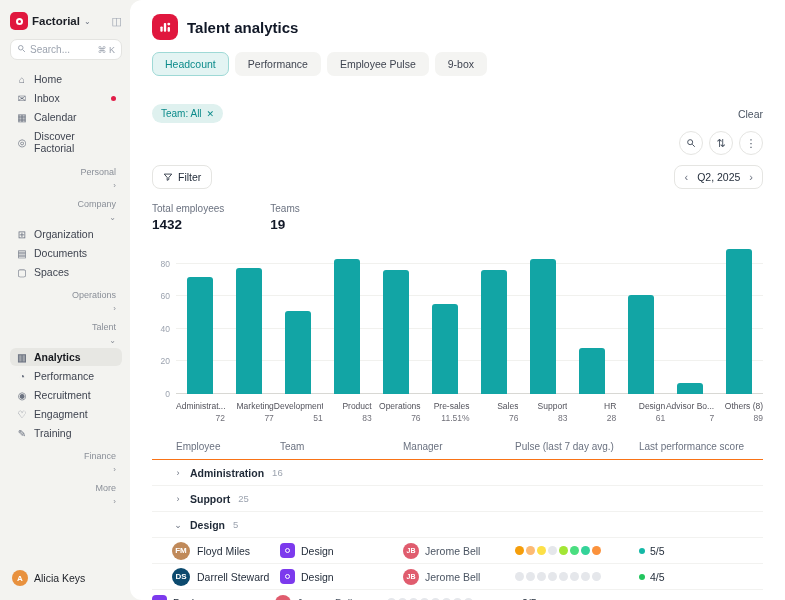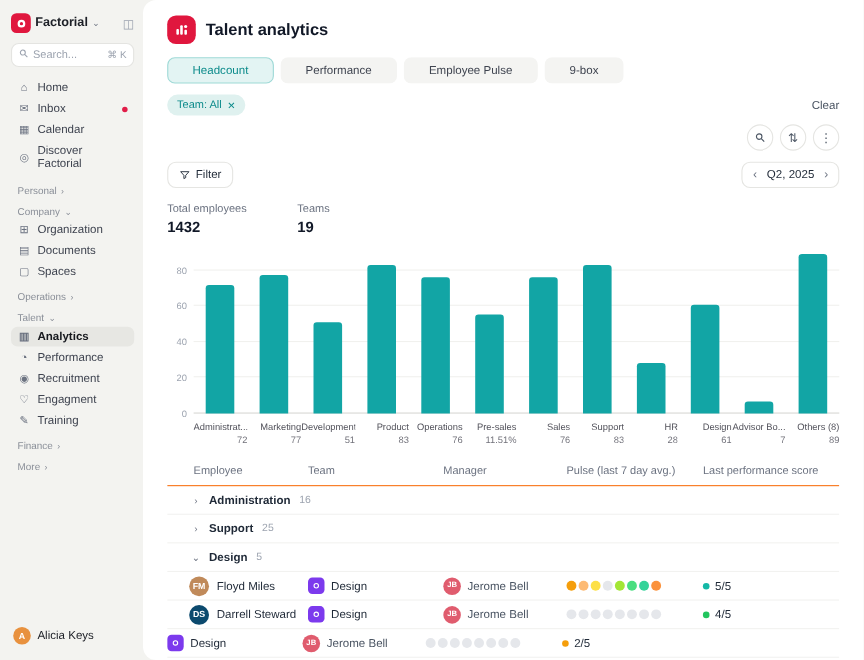--- a/index.html
+++ b/index.html
@@ -28,43 +28,43 @@
   .search .ph { flex:1; }
   .kbd { color:#9ca3af; font-size:9px; white-space:nowrap; }
 
   .nav-item { display:flex; align-items:center; gap:6px; padding:3px 6px; border-radius:6px;
     min-height:17px; cursor:pointer; color:#3f4450; margin-bottom:1px; }
   .nav-item.active { background:#e7e7e3; color:#16181d; font-weight:700; }
   .nicon { width:12px; color:#6b7280; font-size:10px; text-align:center; flex:0 0 12px; }
   .reddot { width:5px; height:5px; background:#e11d48; border-radius:50%; margin-left:auto; }
 
   .sec-head { display:flex; align-items:flex-end; gap:4px; margin:9px 0 3px; padding:0 6px;
-    font-size:9px; color:#8a8f98; cursor:pointer; }
+    font-size:9px; color:#8a8f98; cursor:pointer;flex-direction:column; }
   .sec-chev { font-size:8px; }
 
   .user-row { margin-top:auto; display:flex; align-items:center; gap:6px; padding:4px 2px;
     font-size:10.5px; color:#1c1f26; cursor:pointer; }
   .user-avatar { width:16px; height:16px; border-radius:50%; background:#e8913e; color:#fff;
     font-size:8px; font-weight:700; display:flex; align-items:center; justify-content:center; }
 
   
   .main { flex:1; background:#fff; border-radius:12px 0 0 12px; padding:14px 22px 0 22px;
     overflow:hidden; display:flex; flex-direction:column; }
 
   .title-row { display:flex; align-items:center; gap:9px;text-align:center; }
   .title-icon { width:26px; height:26px; border-radius:8px; background:#e0173e;
     display:flex; align-items:center; justify-content:center; }
   .page-title { font-size:15px; font-weight:700; color:#111827; }
 
   .tabs { display:flex; gap:6px; margin-top:12px; }
-  .tab { font-family:inherit; font-size:10.5px; padding:5px 22px; border-radius:7px;
+  .tab { font-family:inherit; font-size:10.5px; padding:5px 12px; border-radius:7px;
     border:1px solid transparent; background:#f4f4f2; color:#3f4450; cursor:pointer; }
   .tab.active { background:#e3f4f3; color:#0c8b8b; border-color:#9ed9d6; }
 
-  .chip-row { display:flex; align-items:center; margin-top:10px; }
+  .chip-row { display:flex; align-items:center; margin-top:28px; }
   .chip { display:flex; align-items:center; gap:5px; background:#dff1ef; color:#0c8b8b;
     font-size:10px; padding:4px 9px; border-radius:999px; cursor:pointer; }
   .chip .x { font-size:9px; }
   .clear { margin-left:auto; color:#4b5563; font-size:10.5px; cursor:pointer; }
 
   .iconbtn-row { display:flex; justify-content:flex-end; gap:6px; margin-top:8px; }
   .iconbtn { width:24px; height:24px; border-radius:50%; border:1px solid #e5e5e2; background:#fff;
     display:flex; align-items:center; justify-content:center; color:#4b5563; cursor:pointer; font-size:11px; }
 
   .toolbar { display:flex; align-items:center; margin-top:10px; }

